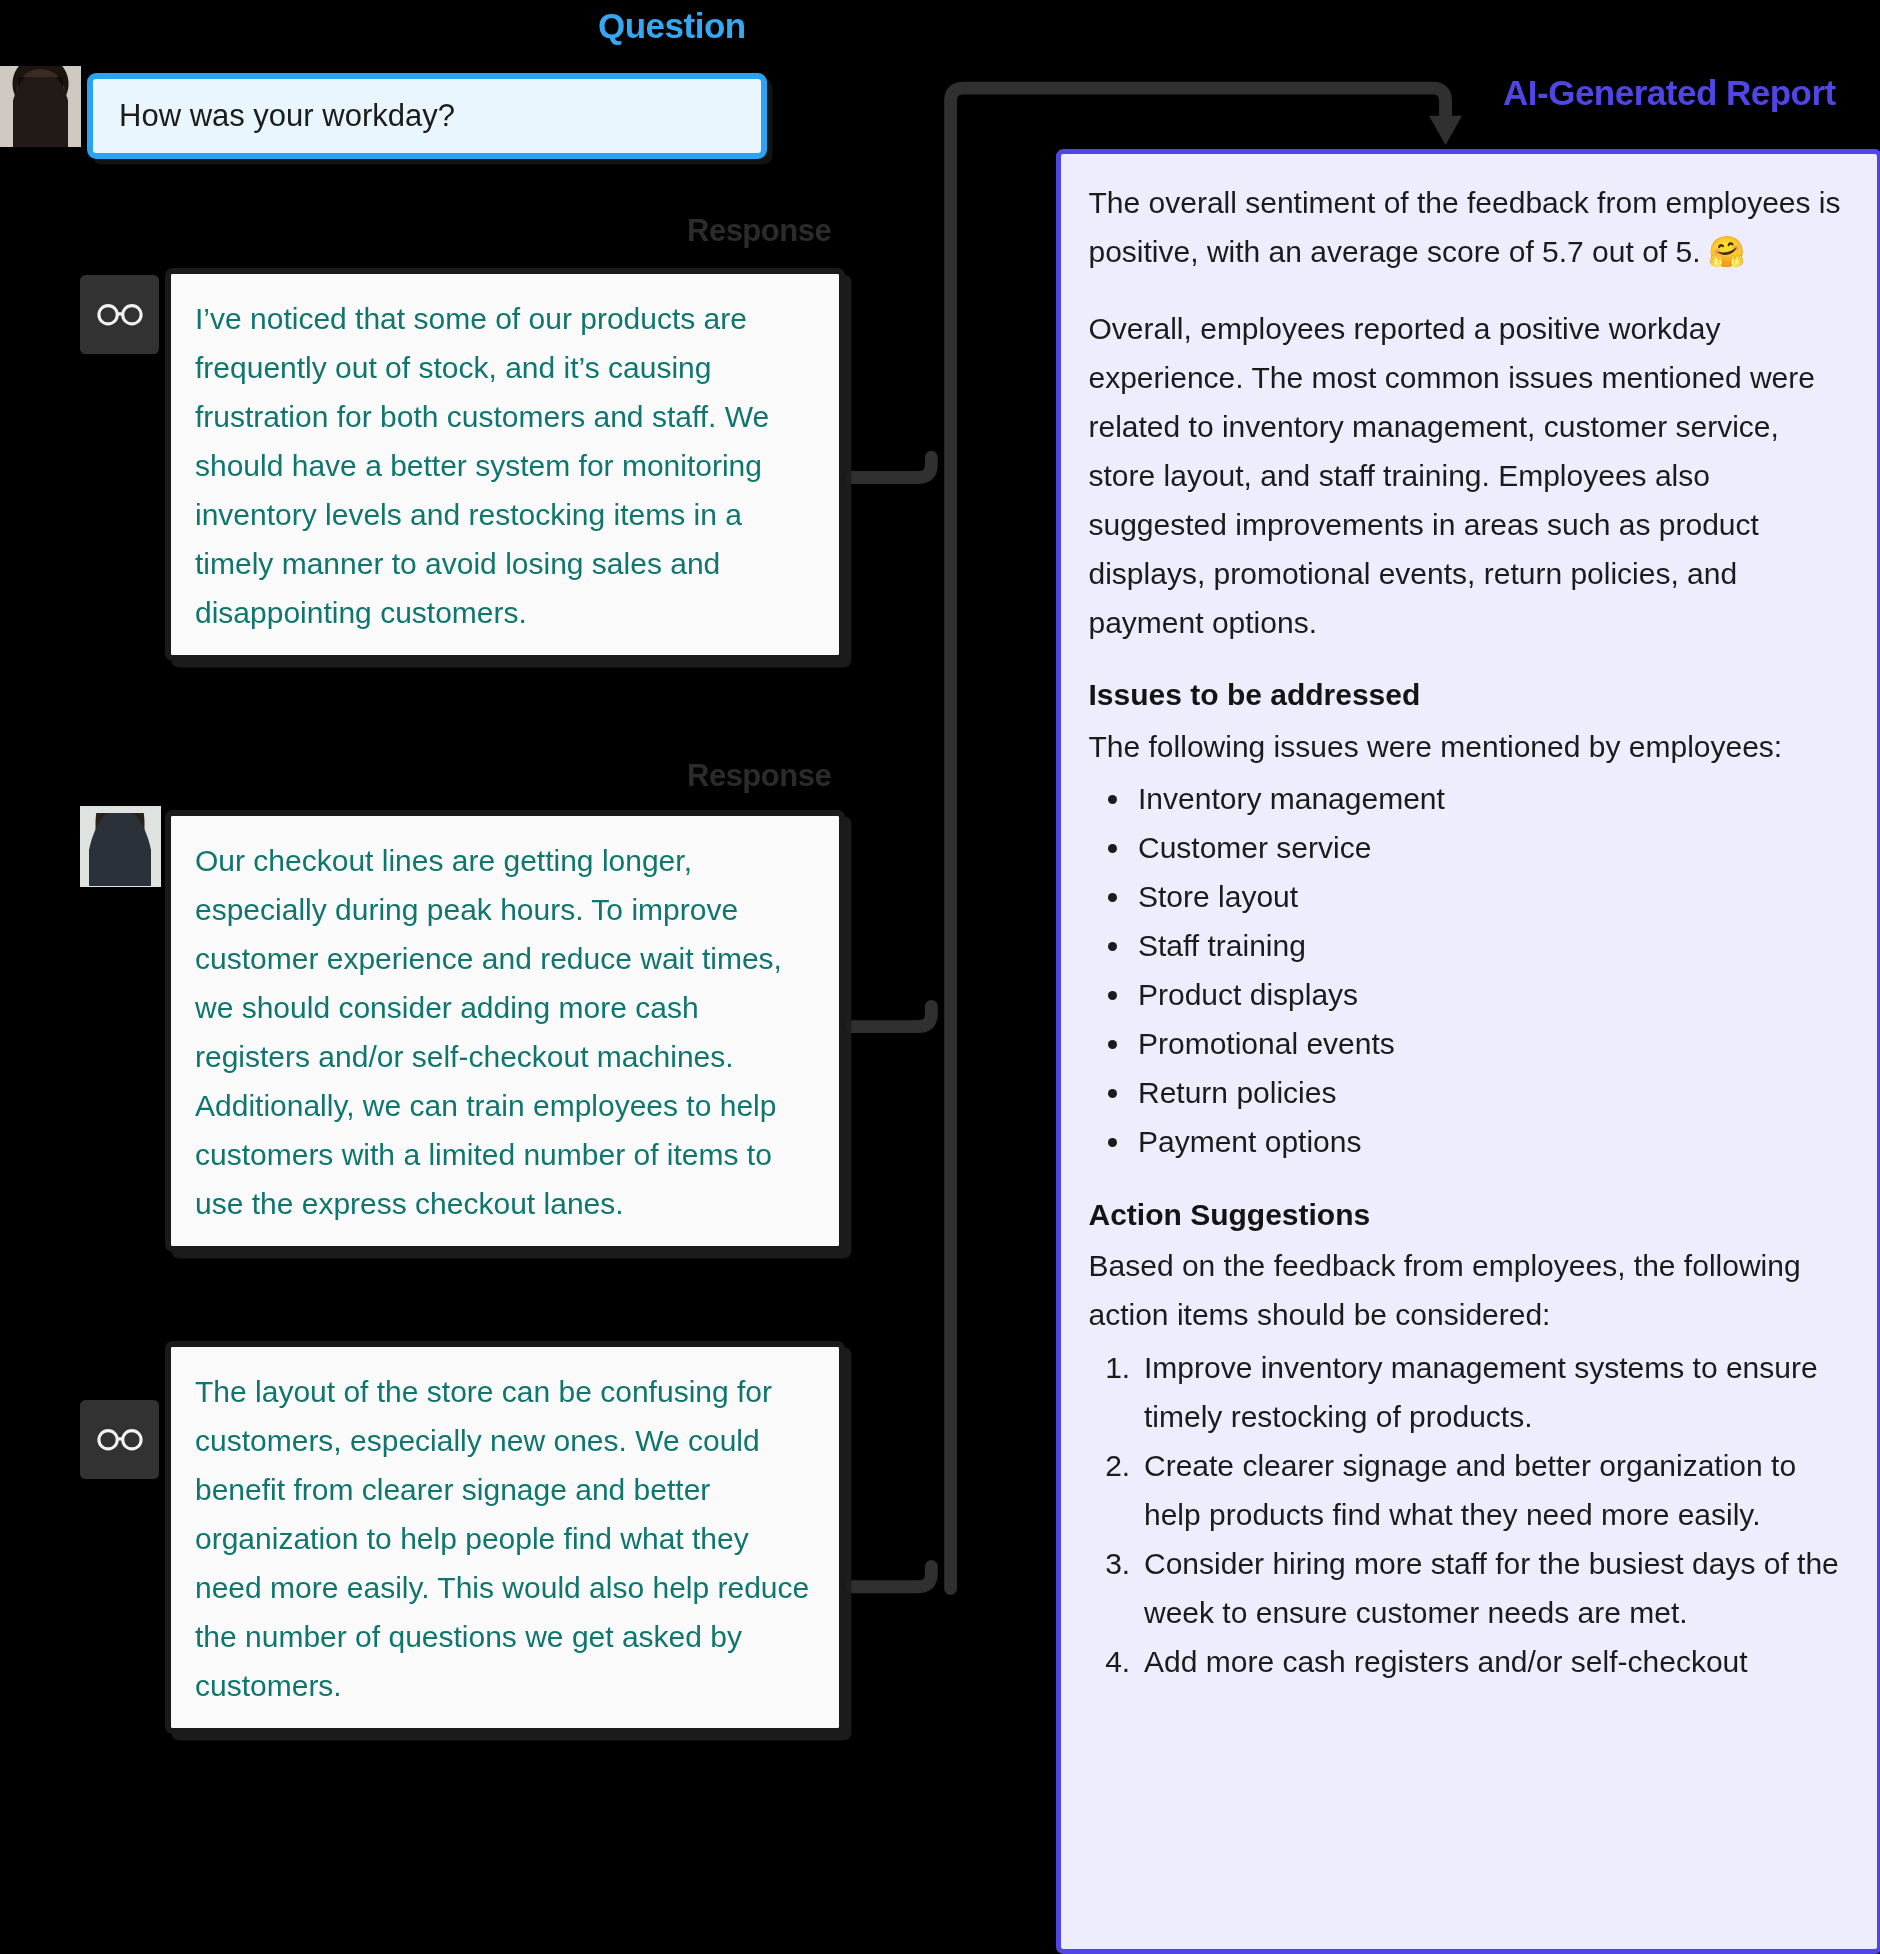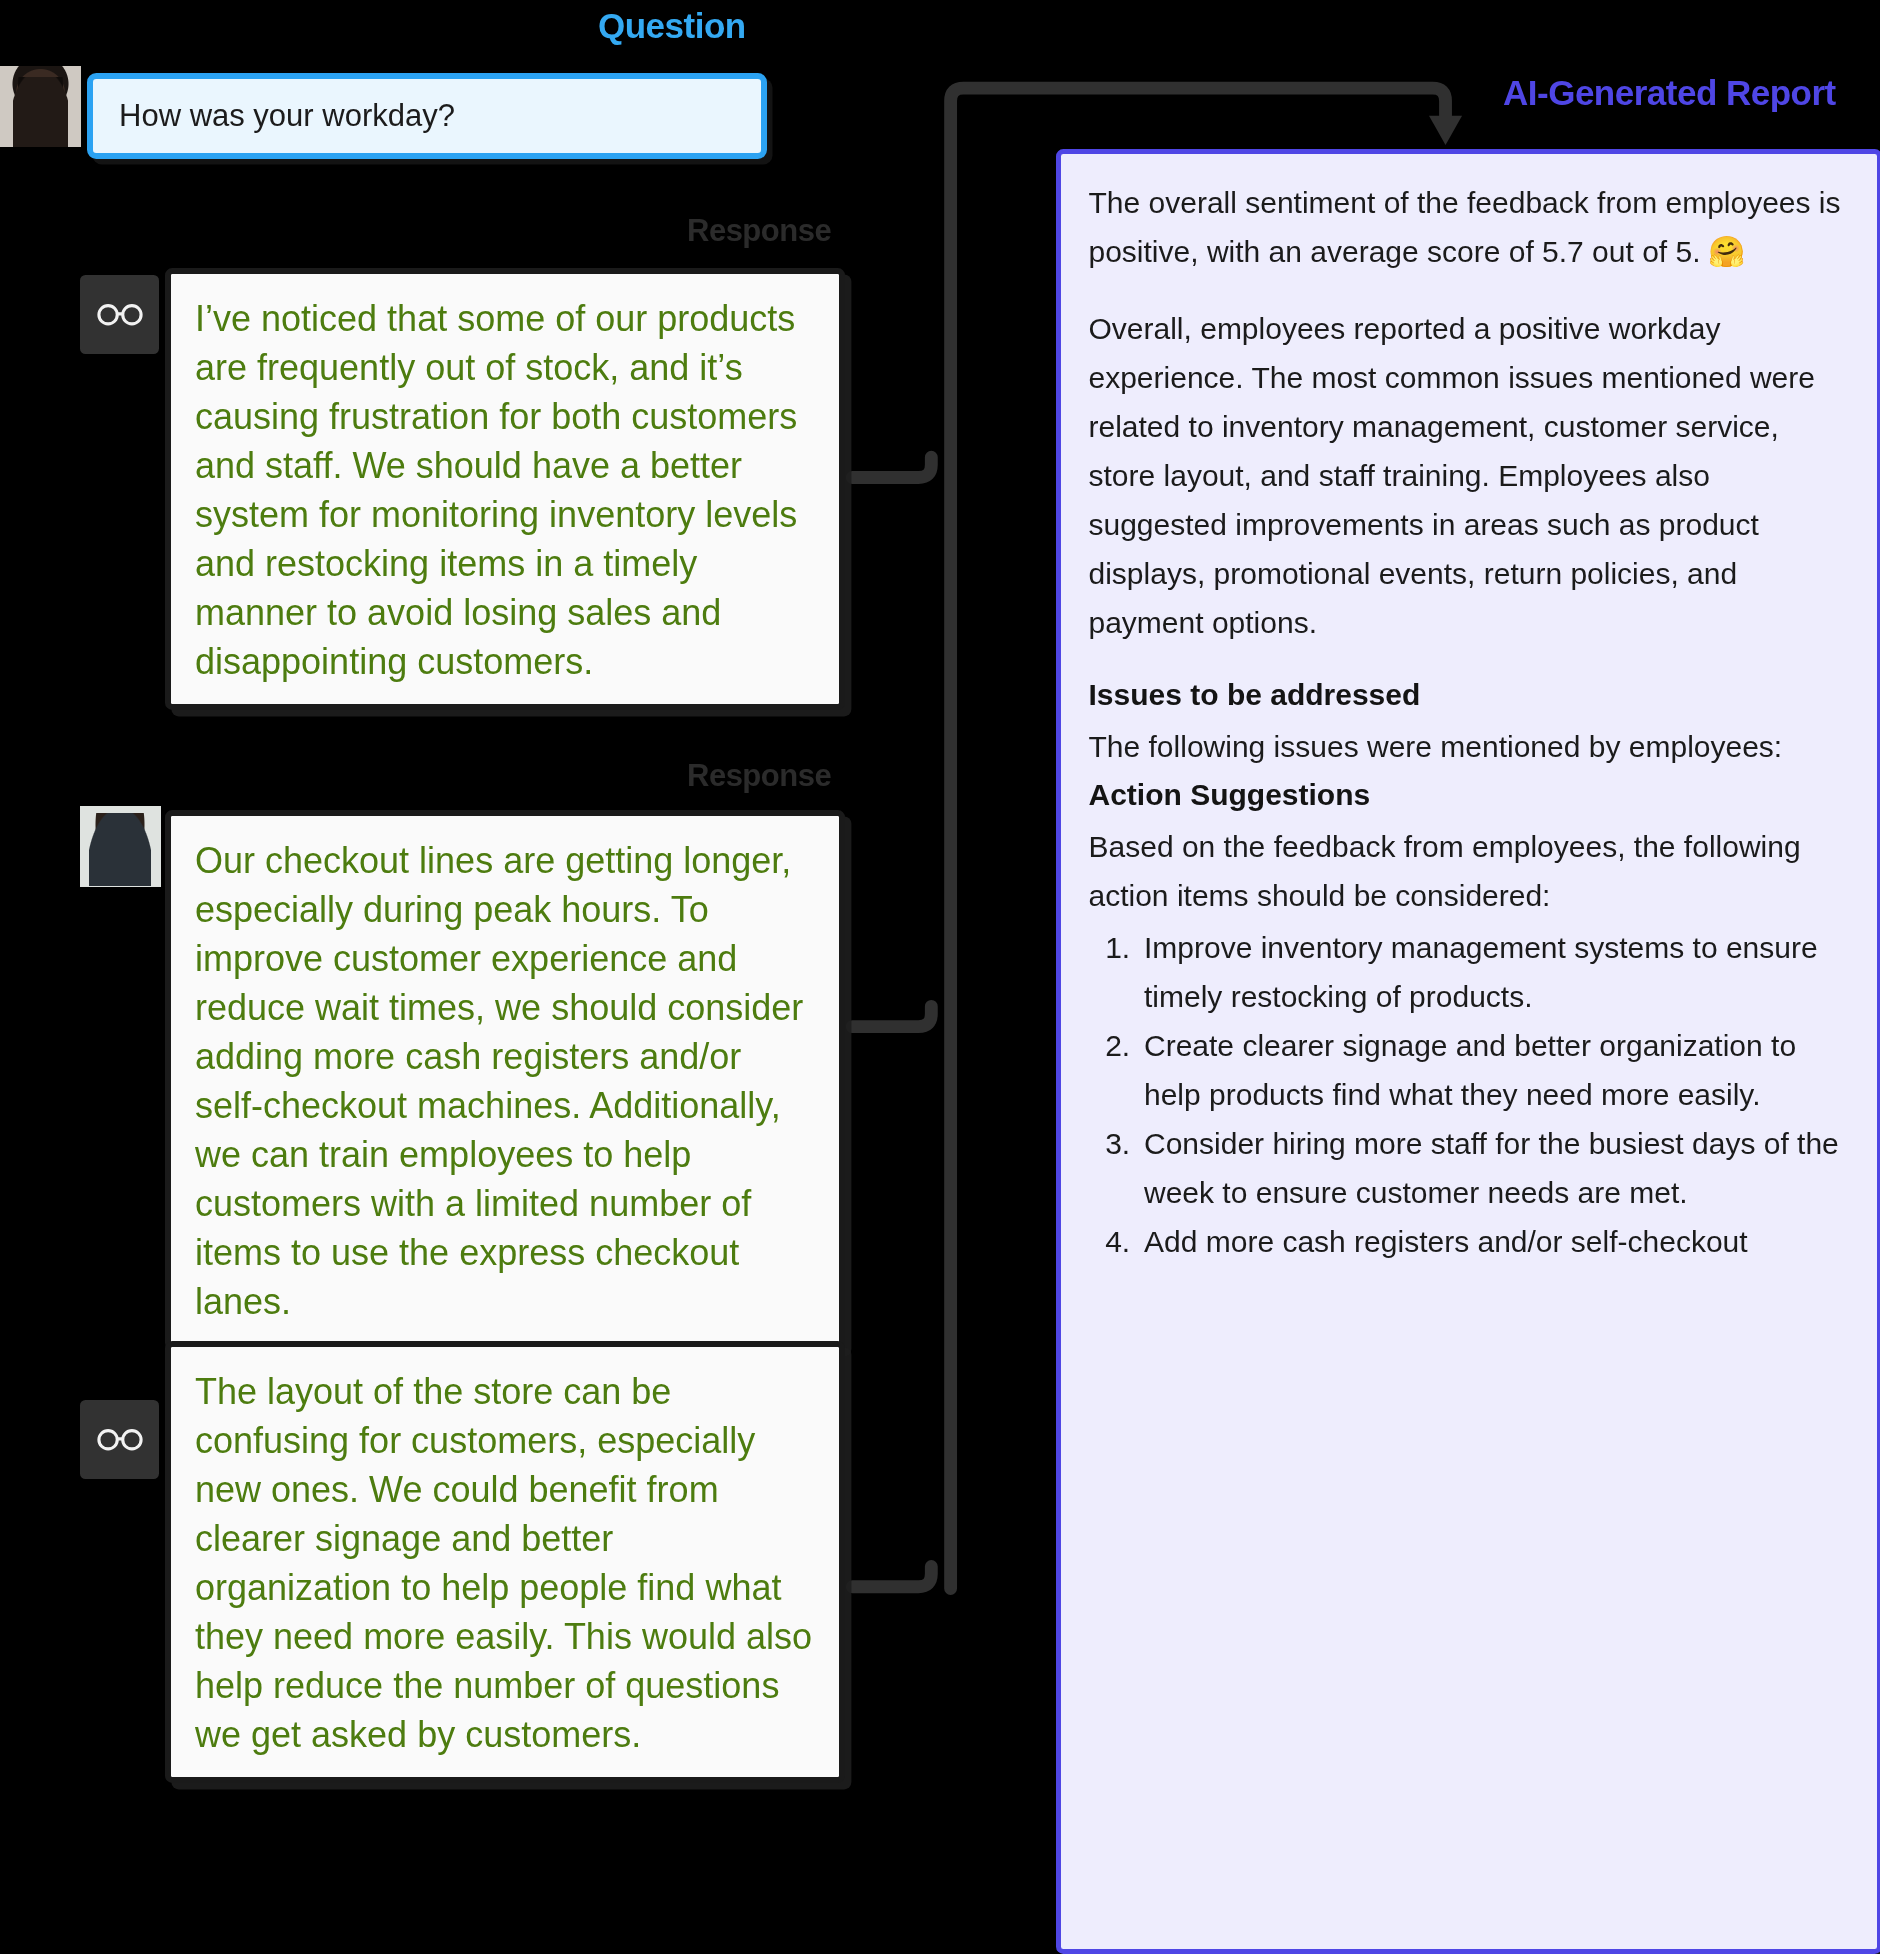--- a/index.html
+++ b/index.html
@@ -115,23 +115,23 @@
   
   .response-card {
     position: absolute;
     background: #FAFAFA;
     border: 6.4px solid #1a1a1a;
     border-radius: 7.3px;
     padding: 20px 24px 18.4px 24px;
     box-shadow: 6.4px 6.4px 0 rgba(30,30,30,0.9);
   }
   .response-card .r-text {
-    font-size: 36px;
+    font-size: 30px;
     line-height: 49px;
-    color: #4d7c0f;
+    color: #0f766e;
   }
   .rc-1 { left: 165px; top: 268px;  width: 680px; }
   .rc-2 { left: 165px; top: 810px;  width: 680px; }
   .rc-3 { left: 165px; top: 1341px; width: 680px; }
 
   
   .connectors {
     position: absolute;
     left: 0; top: 0;
     width: 1881px; height: 1954px;
@@ -236,20 +236,30 @@
   </div>
 
   <div class="report-panel">
 
     <p class="rp-p">The overall sentiment of the feedback from employees is positive, with an average score of 5.7 out of 5. 🤗</p>
 
     <p class="rp-p">Overall, employees reported a positive workday experience. The most common issues mentioned were related to inventory management, customer service, store layout, and staff training. Employees also suggested improvements in areas such as product displays, promotional events, return policies, and payment options.</p>
 
     <h3 class="rp-h">Issues to be addressed</h3>
     <p class="rp-p tight">The following issues were mentioned by employees:</p>
+    <ul class="rp-list">
+      <li>Inventory management</li>
+      <li>Customer service</li>
+      <li>Store layout</li>
+      <li>Staff training</li>
+      <li>Product displays</li>
+      <li>Promotional events</li>
+      <li>Return policies</li>
+      <li>Payment options</li>
+    </ul>
 
     <h3 class="rp-h">Action Suggestions</h3>
     <p class="rp-p tight">Based on the feedback from employees, the following action items should be considered:</p>
     <ol class="rp-list">
       <li>Improve inventory management systems to ensure timely restocking of products.</li>
       <li>Create clearer signage and better organization to help products find what they need more easily.</li>
       <li>Consider hiring more staff for the busiest days of the week to ensure customer needs are met.</li>
       <li>Add more cash registers and/or self-checkout</li>
     </ol>
 

